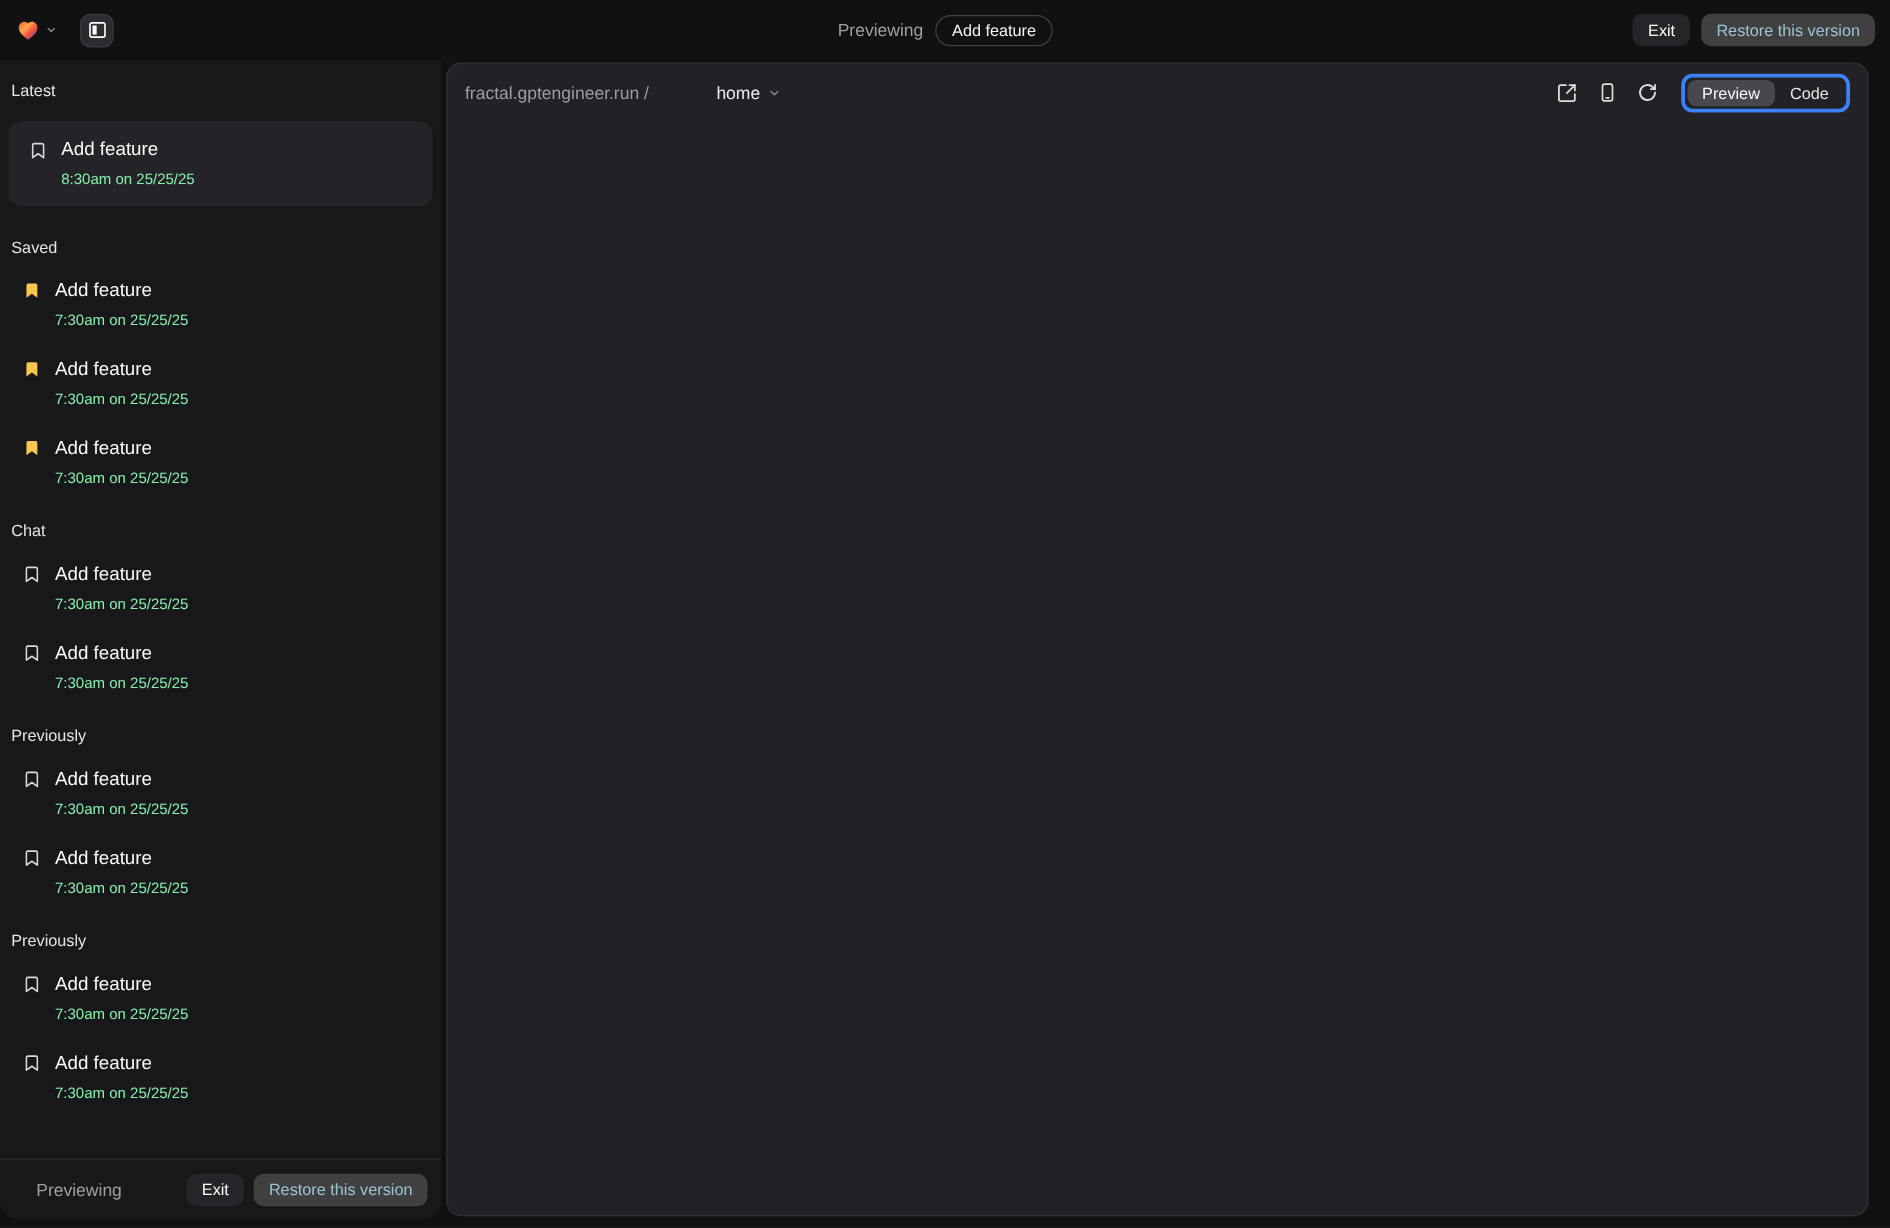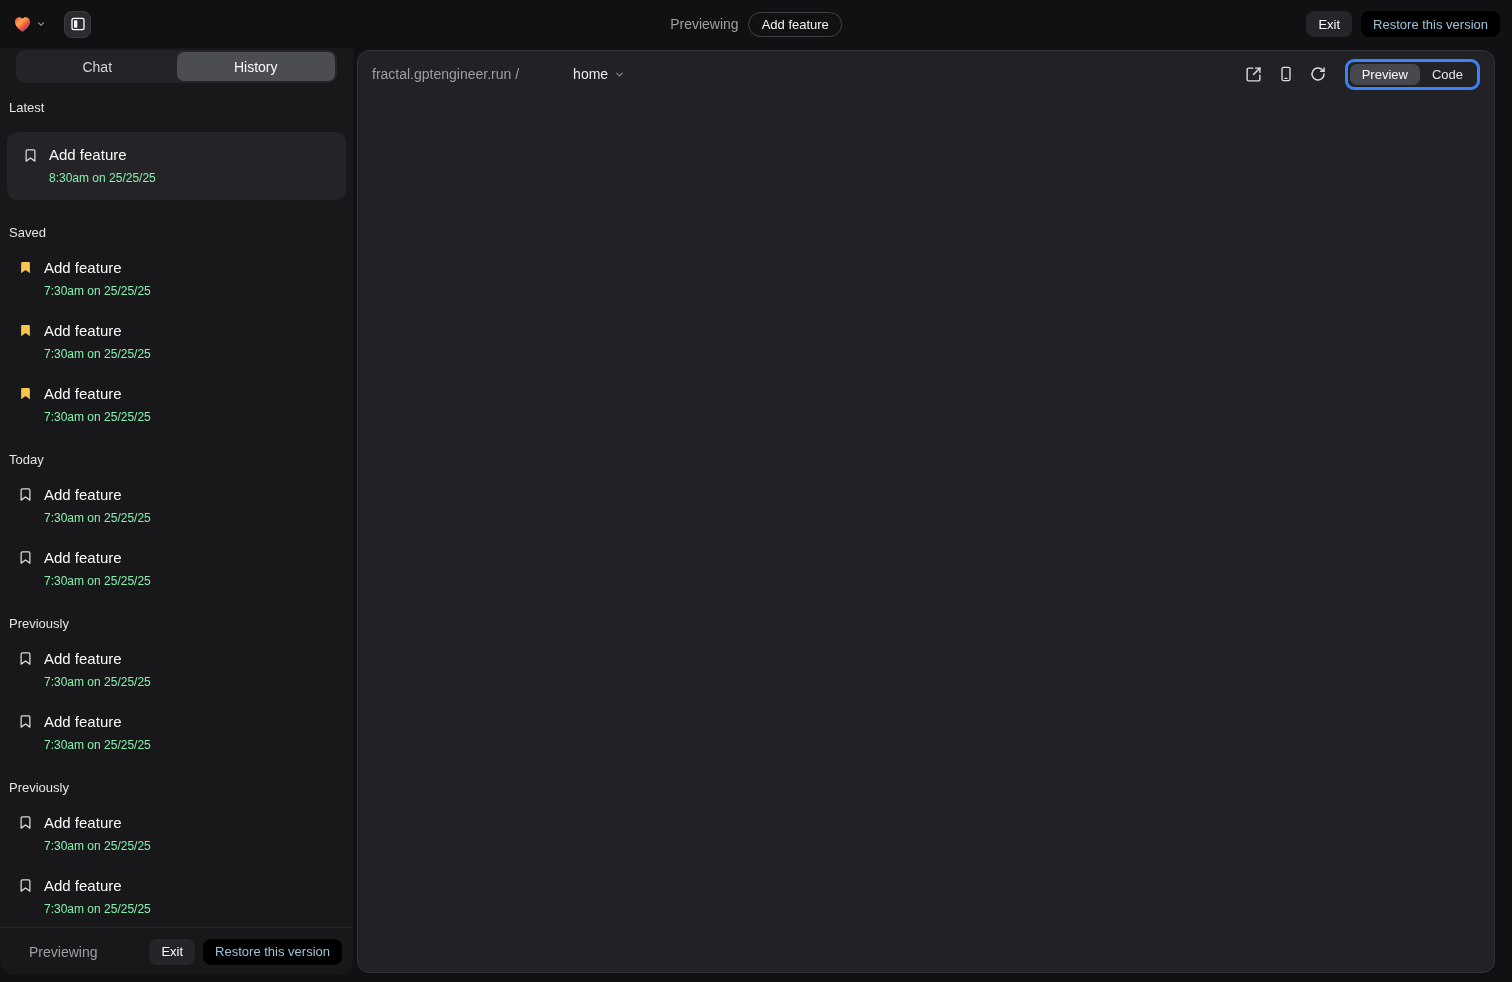--- a/index.html
+++ b/index.html
@@ -37,21 +37,21 @@
   }
   .topbar-right { margin-left:auto; display:flex; align-items:center; gap:9px; }
 
   .btn {
     height:26px; padding:0 12px; border-radius:8px; font-size:13px;
     display:inline-flex; align-items:center; justify-content:center;
     border:none; cursor:pointer; white-space:nowrap;
     font-family:inherit;
   }
   .btn-dark { background:#252529; color:#fafafa;text-align:right; }
-  .btn-restore { background:#000000; color:#9cc3d6; }
+  .btn-restore { background:#404040; color:#9cc3d6; }
 
   
   .sidebar {
     position:absolute; top:48px; left:0; width:353px; bottom:7px;
     background:#18181b; border-radius:0 0 14px 14px;
     display:flex; flex-direction:column; overflow:hidden;
   }
   .side-tabs {
     margin:2px 16px 0; background:#242428; border-radius:9px; padding:2px;
     display:flex; height:33px; flex:none;
@@ -150,24 +150,20 @@
     <span class="version-badge">Add feature</span>
   </div>
 
   <div class="topbar-right">
     <button class="btn btn-dark">Exit</button>
     <button class="btn btn-restore">Restore this version</button>
   </div>
 </div>
 
 <div class="sidebar">
-  <div class="side-tabs">
-    <div class="side-tab">Chat</div>
-    <div class="side-tab active">History</div>
-  </div>
 
   <div class="history-list" id="history-list">
       <div class="h-section">
         <div class="section-title">Latest</div>
         <div class="history-item selected">
           <span class="bm">
             <svg width="15" height="15" viewBox="0 0 24 24" fill="none" stroke="#d9d9dc" stroke-width="2" stroke-linecap="round" stroke-linejoin="round">
               <path d="m19 21-7-5-7 5V5a2 2 0 0 1 2-2h10a2 2 0 0 1 2 2z"></path>
             </svg>
           </span>
@@ -207,21 +203,21 @@
               <path d="m19 21-7-5-7 5V5a2 2 0 0 1 2-2h10a2 2 0 0 1 2 2z"></path>
             </svg>
           </span>
           <div>
             <div class="hi-title">Add feature</div>
             <div class="hi-time">7:30am on 25/25/25</div>
           </div>
         </div>
       </div>
       <div class="h-section">
-        <div class="section-title">Today</div>
+        <div class="section-title">Chat</div>
         <div class="history-item">
           <span class="bm">
             <svg width="15" height="15" viewBox="0 0 24 24" fill="none" stroke="#d9d9dc" stroke-width="2" stroke-linecap="round" stroke-linejoin="round">
               <path d="m19 21-7-5-7 5V5a2 2 0 0 1 2-2h10a2 2 0 0 1 2 2z"></path>
             </svg>
           </span>
           <div>
             <div class="hi-title">Add feature</div>
             <div class="hi-time">7:30am on 25/25/25</div>
           </div>

